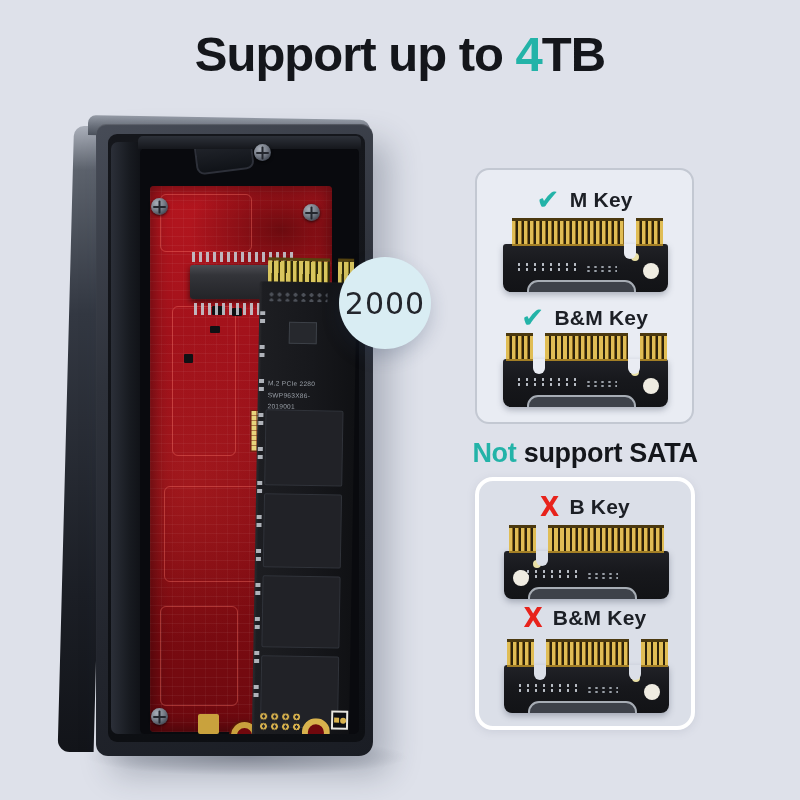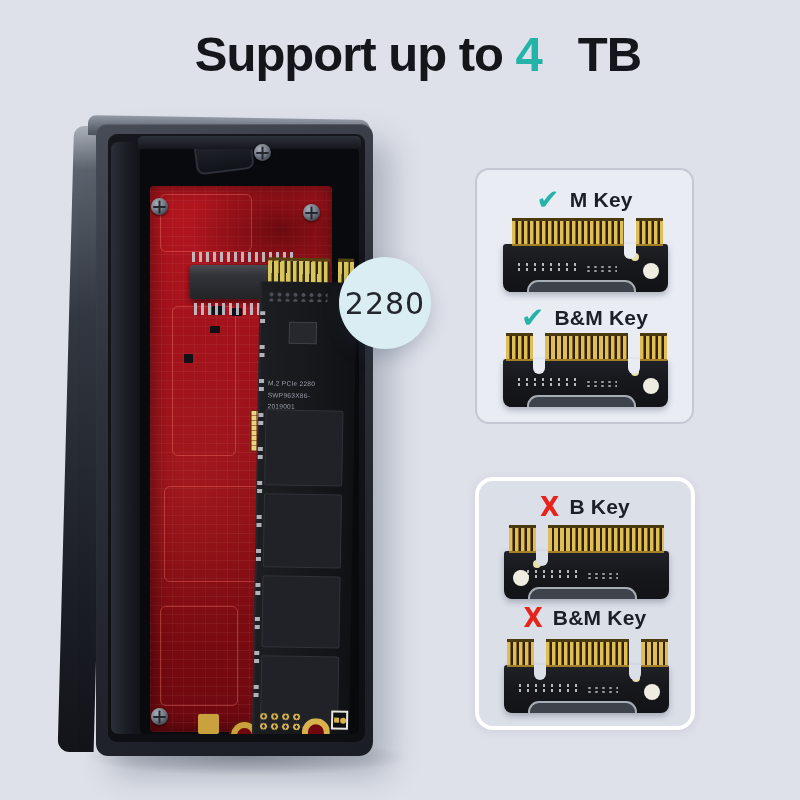--- a/index.html
+++ b/index.html
@@ -10,21 +10,21 @@
   }
   *{margin:0;padding:0;box-sizing:border-box;}
   html,body{width:800px;height:800px;}
   body{font-family:"Liberation Sans","DejaVu Sans",sans-serif;}
   .stage{position:relative;width:800px;height:800px;background:var(--bg);overflow:hidden;}
 
   
   .title{position:absolute;top:26px;left:0;width:800px;text-align:center;
     font-size:49px;font-weight:700;letter-spacing:-1px;color:var(--dark);white-space:nowrap;}
   .part-teal{color:var(--teal);}
-  .part-dark{color:var(--dark);margin-left:36px;}
+  .part-dark{color:var(--dark);}
 
   
   .device{position:absolute;left:0;top:0;width:460px;height:800px;}
   .dev-shadow{position:absolute;left:84px;top:738px;width:326px;height:38px;
     background:radial-gradient(ellipse at center,rgba(25,30,45,.30) 0%,rgba(25,30,45,.12) 45%,transparent 70%);}
   .case-left{position:absolute;left:74px;top:126px;width:36px;height:626px;
     transform-origin:top right;transform:skewX(-1.5deg);
     background:linear-gradient(180deg,#aaafba 0%,#5d636d 7%,#333842 30%,#1b1e25 75%,#121419 100%);
     border-radius:10px 0 0 12px;}
   .case-top{position:absolute;left:88px;top:115px;width:282px;height:20px;
@@ -223,21 +223,21 @@
             </div>
           </div>
         </div>
       </div>
     </div>
     <div class="screw s1"></div>
     <div class="screw s2"></div>
     <div class="screw s3"></div>
     <div class="screw s4"></div>
     <div class="badge">
-      <span>2280</span>
+      <span>2000</span>
     </div>
   </div>
 
   <div class="panel p1">
     <div class="key-row r1">
       <span class="mark mark-check">✔</span>
       <span class="key-label">M Key</span>
     </div>
     <div class="conn c1">
         <div class="conn-body">
@@ -264,20 +264,21 @@
           <div class="paledot"></div>
         </div>
         <div class="pingroup" style="left: 3px; width: 27px;"></div>
         <div class="pingroup" style="left: 42px; width: 83px;"></div>
         <div class="pingroup" style="left: 137px; width: 27px;"></div>
         <div class="notch" style="left: 30px; width: 12px;"></div>
         <div class="notch" style="left: 125px; width: 12px;"></div>
       </div>
   </div>
 
+  <div class="heading h-sata"><span class="part-teal">Not</span><span class="part-dark"> support SATA</span></div>
   <div class="panel p2">
     <div class="key-row r1">
       <span class="mark mark-x">X</span>
       <span class="key-label">B Key</span>
     </div>
     <div class="conn c1">
         <div class="conn-body">
           <div class="dots-a"></div>
           <div class="dots-b"></div>
           <div class="chip"></div>

